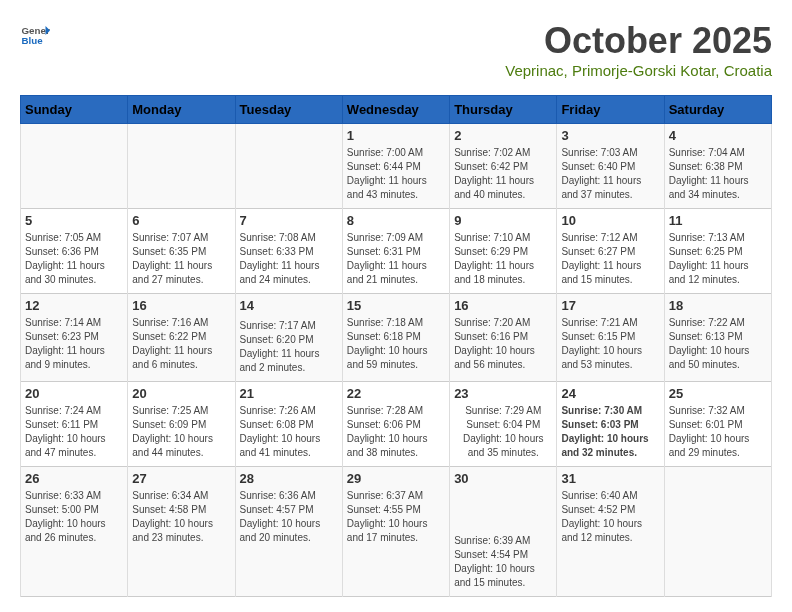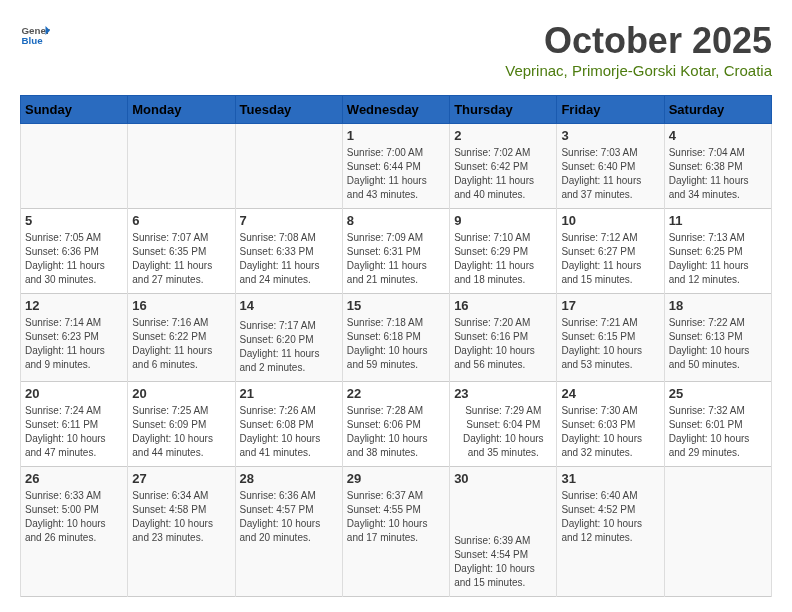--- a/index.html
+++ b/index.html
@@ -280,21 +280,21 @@
         </td>
         <td>
           <span class="day-num">23</span>
           <div class="cell-content" style="white-space: pre-line; text-align: center;">Sunrise: 7:29 AM
 Sunset: 6:04 PM
 Daylight: 10 hours
 and 35 minutes.</div>
         </td>
         <td>
           <span class="day-num">24</span>
-          <div class="cell-content" style="white-space: pre-line;">Sunrise: 7:30 AM
+          <div class="cell-content" style="white-space: pre-line; font-weight: bold;">Sunrise: 7:30 AM
 Sunset: 6:03 PM
 Daylight: 10 hours
 and 32 minutes.</div>
         </td>
         <td>
           <span class="day-num">25</span>
           <div class="cell-content" style="white-space: pre-line;">Sunrise: 7:32 AM
 Sunset: 6:01 PM
 Daylight: 10 hours
 and 29 minutes.</div>

